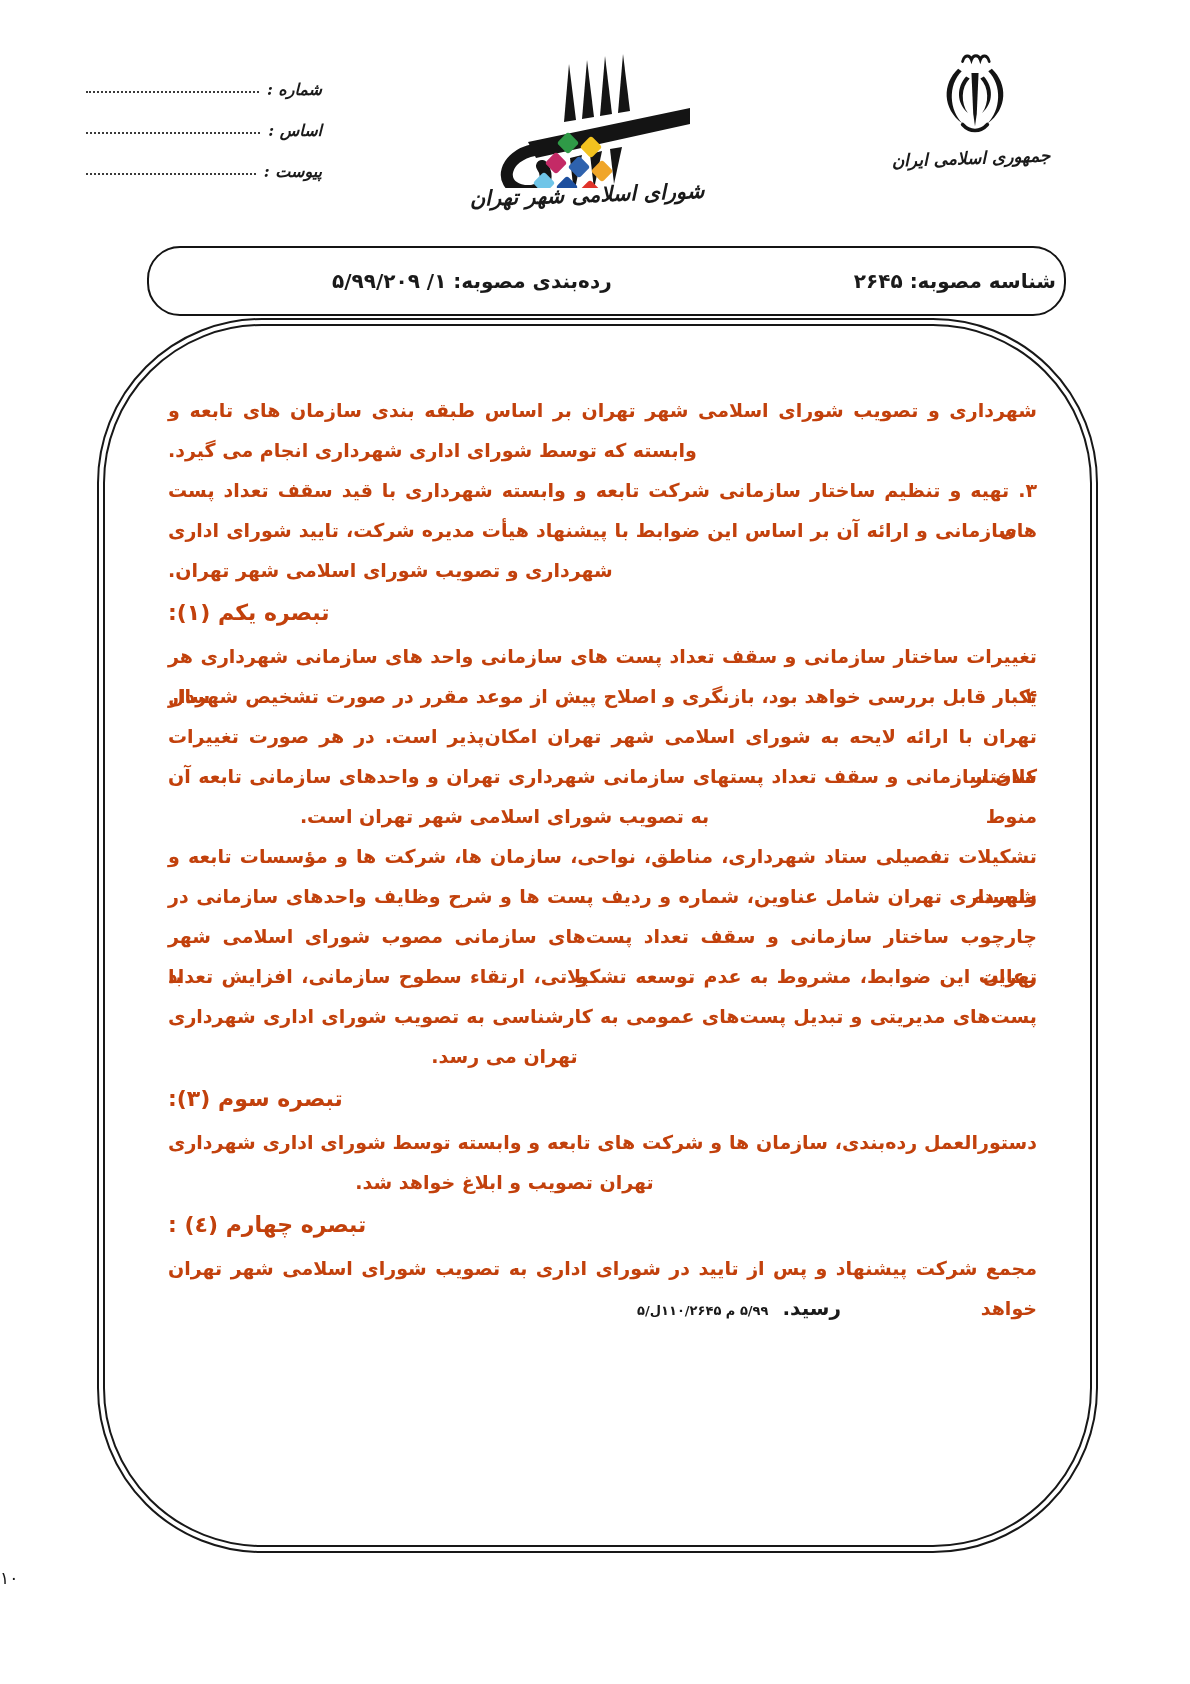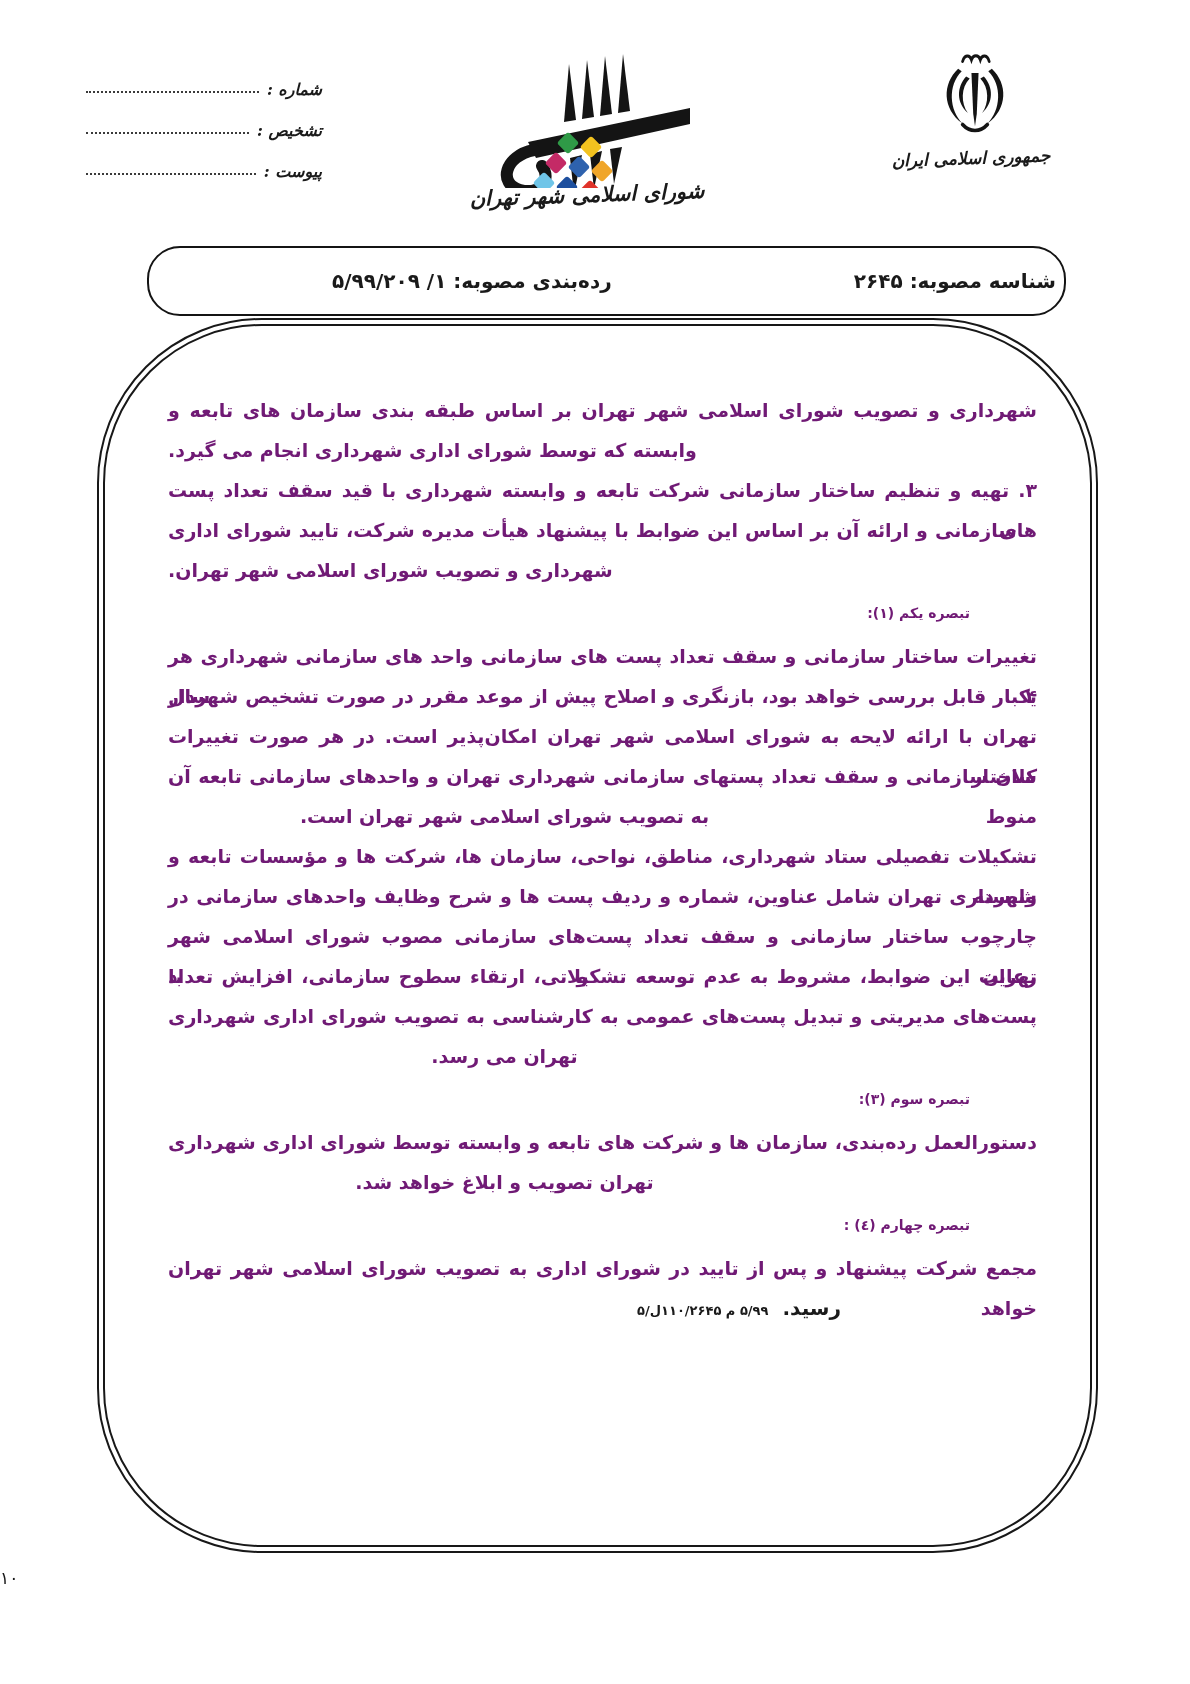--- a/index.html
+++ b/index.html
@@ -30,47 +30,47 @@
   .hb-class{position:absolute;left:183px;top:50%;transform:translateY(-50%);
             direction:rtl;font:700 20px "DejaVu Sans",sans-serif;white-space:nowrap;}
 
   
   .frame-outer{position:absolute;left:97px;top:318px;width:997px;height:1231px;
                border:2.5px solid #181818;border-radius:165px;}
   .frame-inner{position:absolute;inset:4px;border:2px solid #181818;border-radius:159px;}
 
   
   .body-text{position:absolute;left:168px;top:390px;width:869px;direction:rtl;}
-  .ln{font:700 19px/40px "DejaVu Sans",sans-serif;height:40px;color:#701a75;white-space:nowrap;}
+  .ln{font:700 19px/40px "DejaVu Sans",sans-serif;height:40px;color:#c2410c;white-space:nowrap;}
   .ln-just {text-align:justify;text-align-last:justify;white-space:normal;}
   .ln-just2{text-align:justify;text-align-last:justify;white-space:normal;padding-right:20px;}
   .ln-end-a{text-align:left;padding-right:242px;}
   .ln-end-b{text-align:center;padding-right:196px;}
-  .ln-head {font-size:14px;line-height:46px;height:46px;text-align:right;padding-right:67px;}
+  .ln-head {font-size:22px;line-height:46px;height:46px;text-align:left;padding-right:67px;}
   .closing-line{display:flex;direction:rtl;align-items:baseline;padding-right:196px;height:40px;gap:14px;}
   .closing-word{font:700 20px/40px "DejaVu Sans",sans-serif;}
   .closing-ref{font:700 13px/40px "DejaVu Sans",sans-serif;letter-spacing:.5px;}
 
   
   .page-number{position:absolute;left:0;right:0;top:1568px;text-align:left;
                font:400 17px "DejaVu Sans",sans-serif;}
 </style>
 </head>
 <body>
 
 <div class="page">
 
   <div class="lh-fields">
     <div class="lh-row">
       <span class="lh-dots"></span>
       <span class="lh-label">شماره :</span>
     </div>
     <div class="lh-row">
       <span class="lh-dots"></span>
-      <span class="lh-label">تشخیص :</span>
+      <span class="lh-label">اساس :</span>
     </div>
     <div class="lh-row">
       <span class="lh-dots"></span>
       <span class="lh-label">پیوست :</span>
     </div>
   </div>
 
   <svg class="council-logo" viewBox="0 0 238 140">
     <g fill="#141414">
       <path d="M96,74 L101,16 L108,72 Z"></path>

